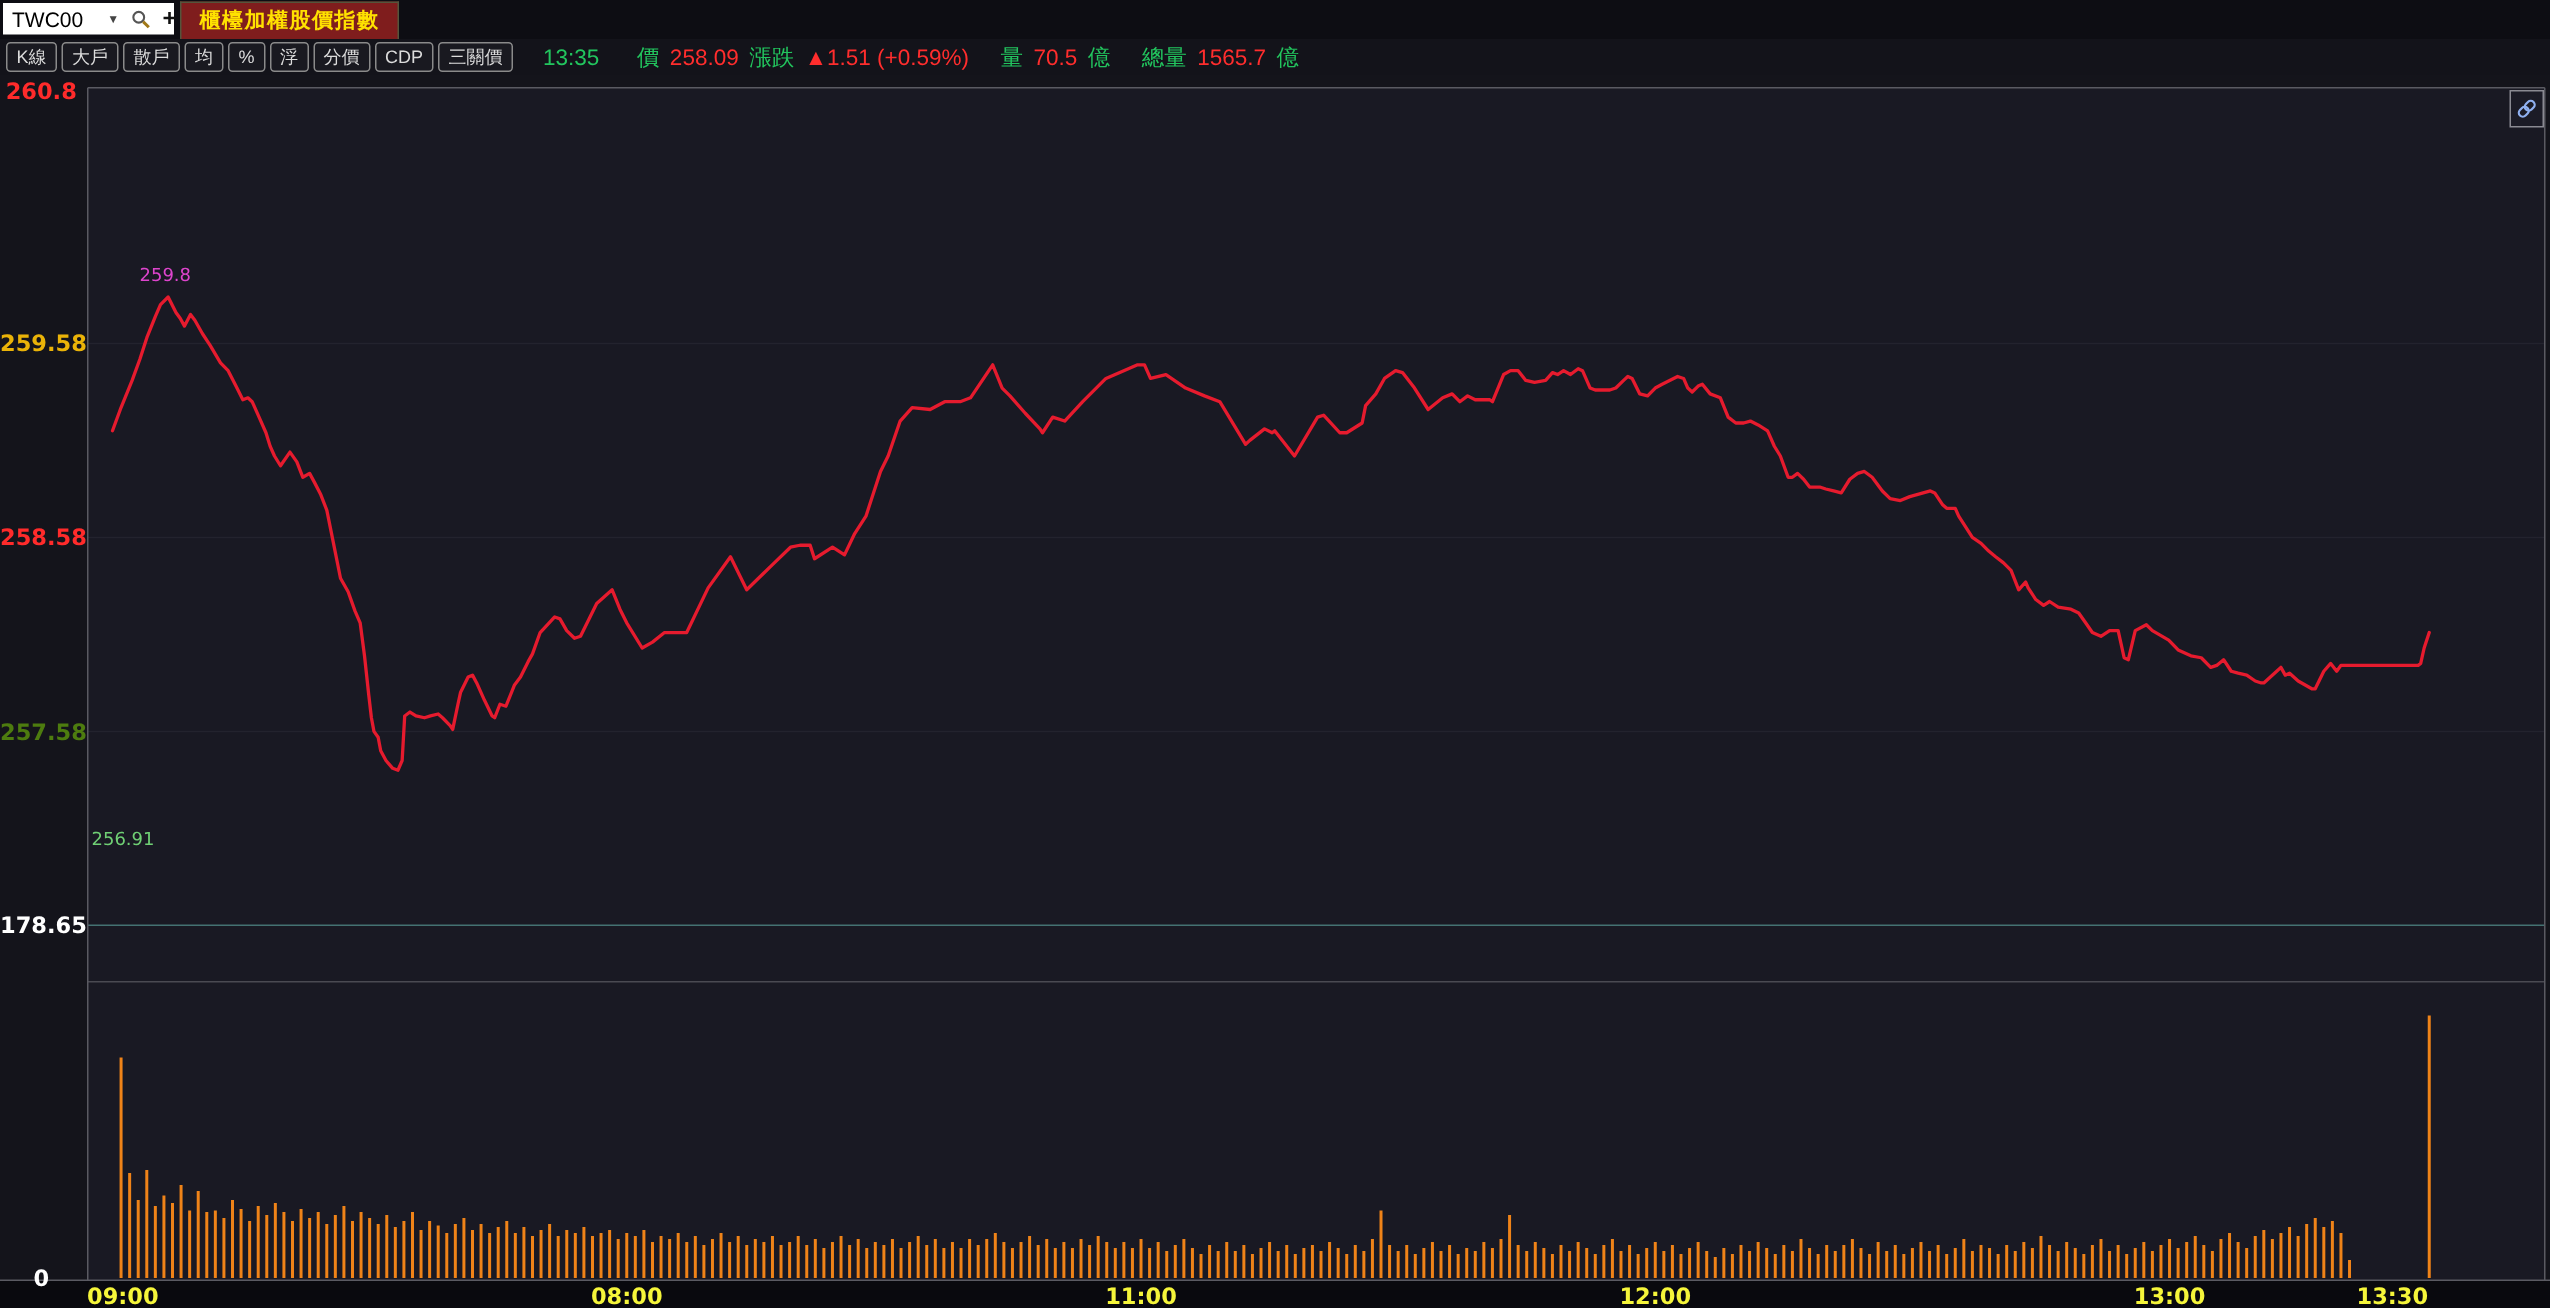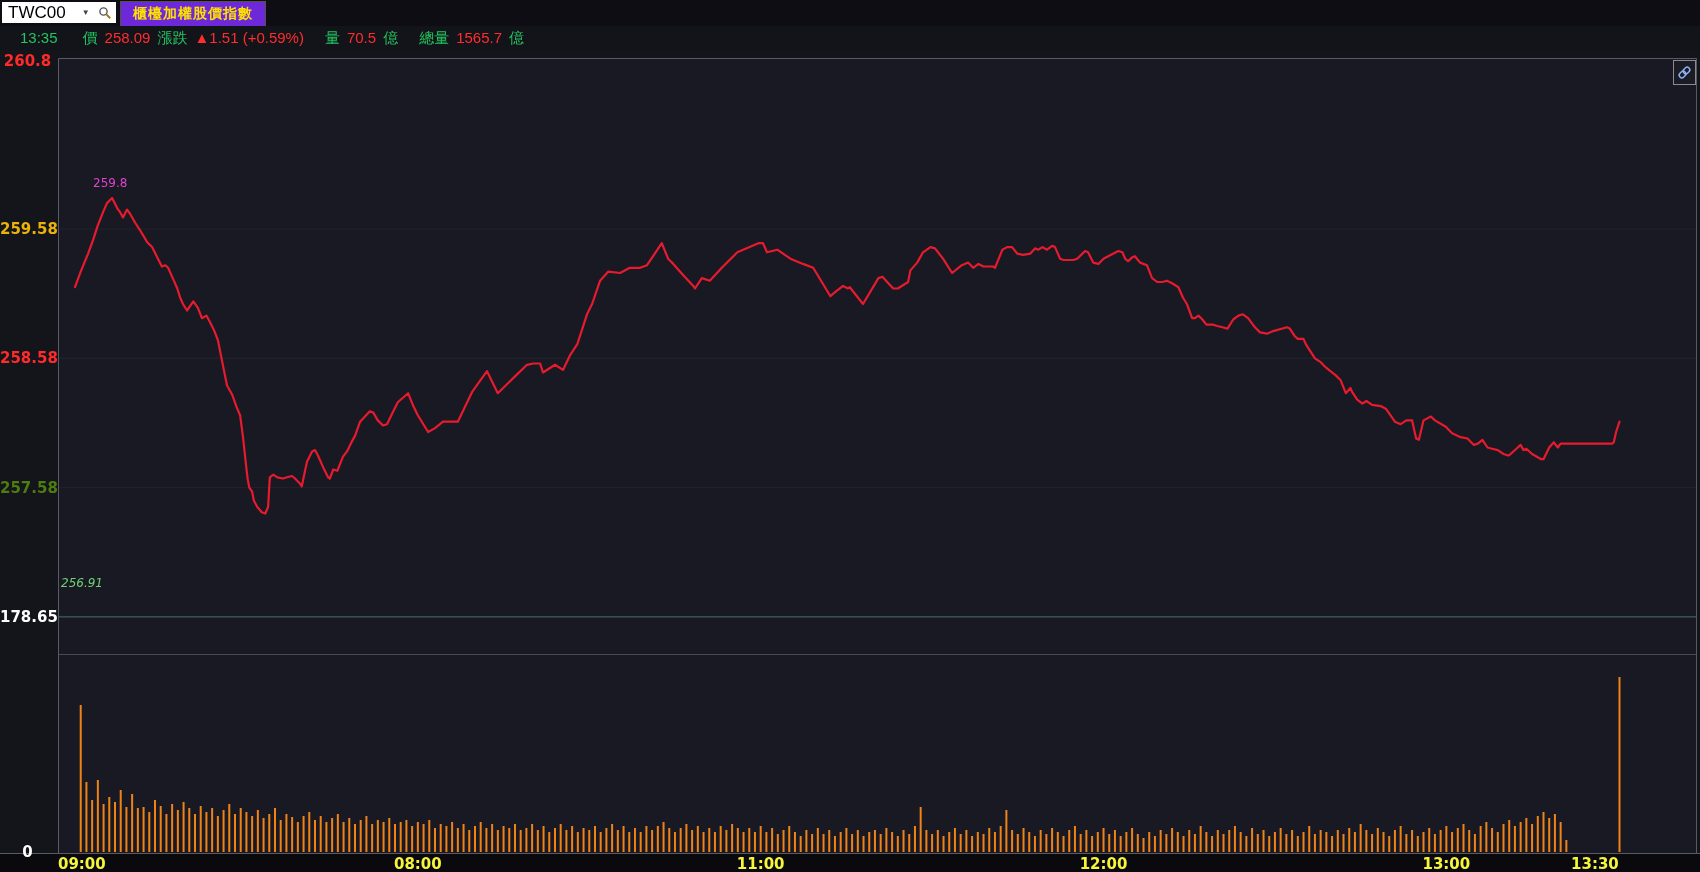--- a/index.html
+++ b/index.html
@@ -4,25 +4,25 @@
 <style>
   * { box-sizing: border-box; }
   html,body { margin:0; padding:0; background:#14141b; }
   body { width:1700px; height:872px; position:relative; overflow:hidden;
          font-family:"Liberation Sans","DejaVu Sans",sans-serif; }
 
   .row1 { position:absolute; left:0; top:0; width:1700px; height:26px;
           background:#0d0d13; z-index:5; }
   .combo { position:absolute; left:2px; top:2px; width:114px; height:21px;
            background:#ffffff; display:flex; align-items:center; padding:0 3px; }
-  .combo .sym { font-size:17px; color:#000; flex:0 0 auto; padding-left:3px; }
+  .combo .sym { font-size:14px; color:#000; flex:0 0 auto; padding-left:3px; }
   .combo .caret { font-size:8px; color:#444; margin-left:16px; }
   .combo .mag { margin-left:8px; display:flex; align-items:center; }
   .combo .plus { margin-left:7px; font-size:16px; font-weight:bold; color:#111; line-height:14px; }
-  .tab { position:absolute; left:120px; top:1px; height:25px; background:#6d28d9;
+  .tab { position:absolute; left:120px; top:1px; height:25px; background:#7f1d1d;
          border:1px solid #55553c; border-bottom:none; display:flex; align-items:center;
          padding:0 12px; }
   .tab span { color:#ffe100; font-size:14px; font-weight:bold; letter-spacing:1px; }
 
   .row2 { position:absolute; left:0; top:26px; width:1700px; height:24px;
           background:#13131a; display:flex; align-items:center; z-index:5; }
   .tbtns { display:flex; gap:3px; padding-left:4px; }
   .tbtn { border:1px solid #8a8a8a; border-radius:3px; color:#dcdcdc; font-size:12px;
           height:20px; line-height:18px; padding:0 6px; background:#191920; cursor:default; }
   .quote { margin-left:20px; font-size:15px; display:flex; align-items:baseline; white-space:nowrap; }
@@ -31,21 +31,21 @@
   .quote .r { color:#ff2d2d; }
 
   #chart-svg { position:absolute; left:0; top:0; z-index:1; }
   .labels { position:absolute; left:0; top:0; width:1700px; height:872px; z-index:3; pointer-events:none; }
   .ylab { position:absolute; left:0; width:55px; text-align:center; font-size:15px;
           font-weight:bold; font-family:"DejaVu Sans",sans-serif; }
   .xlab { position:absolute; top:855px; font-size:15px; font-weight:bold;
           font-family:"DejaVu Sans",sans-serif; }
   .anno { position:absolute; font-size:12px; font-family:"DejaVu Sans",sans-serif; }
   #anno-high { left:93px; top:176px; }
-  #anno-low  { left:61px; top:576px;font-style:italic; }
+  #anno-low  { left:61px; top:552px; }
 
   .link-btn { position:absolute; left:1673px; top:60px; width:23px; height:25px;
               border:1px solid #8a8a92; background:#1b1b26; z-index:4;
               display:flex; align-items:center; justify-content:center; cursor:pointer; }
 </style>
 </head>
 <body>
 
 <svg id="chart-svg" width="1700" height="872">
     <rect x="0" y="0" width="1700" height="872" fill="#14141b"></rect>
@@ -338,20 +338,31 @@
       </svg>
     </span>
     <span class="plus">+</span>
   </div>
   <div class="tab">
     <span>櫃檯加權股價指數</span>
   </div>
 </div>
 
 <div class="row2">
+  <div class="tbtns" id="toolbar-buttons">
+      <div class="tbtn">K線</div>
+      <div class="tbtn">大戶</div>
+      <div class="tbtn">散戶</div>
+      <div class="tbtn">均</div>
+      <div class="tbtn">%</div>
+      <div class="tbtn">浮</div>
+      <div class="tbtn">分價</div>
+      <div class="tbtn">CDP</div>
+      <div class="tbtn">三關價</div>
+    </div>
   <div class="quote" id="quote-bar">
       <span class="w">13:35</span>
       <span class="w" style="margin-left: 18px;">價</span>
       <span class="r">258.09</span>
       <span class="w">漲跌</span>
       <span class="r">▲1.51 (+0.59%)</span>
       <span class="w" style="margin-left: 14px;">量</span>
       <span class="r">70.5</span>
       <span class="w">億</span>
       <span class="w" style="margin-left: 14px;">總量</span>

